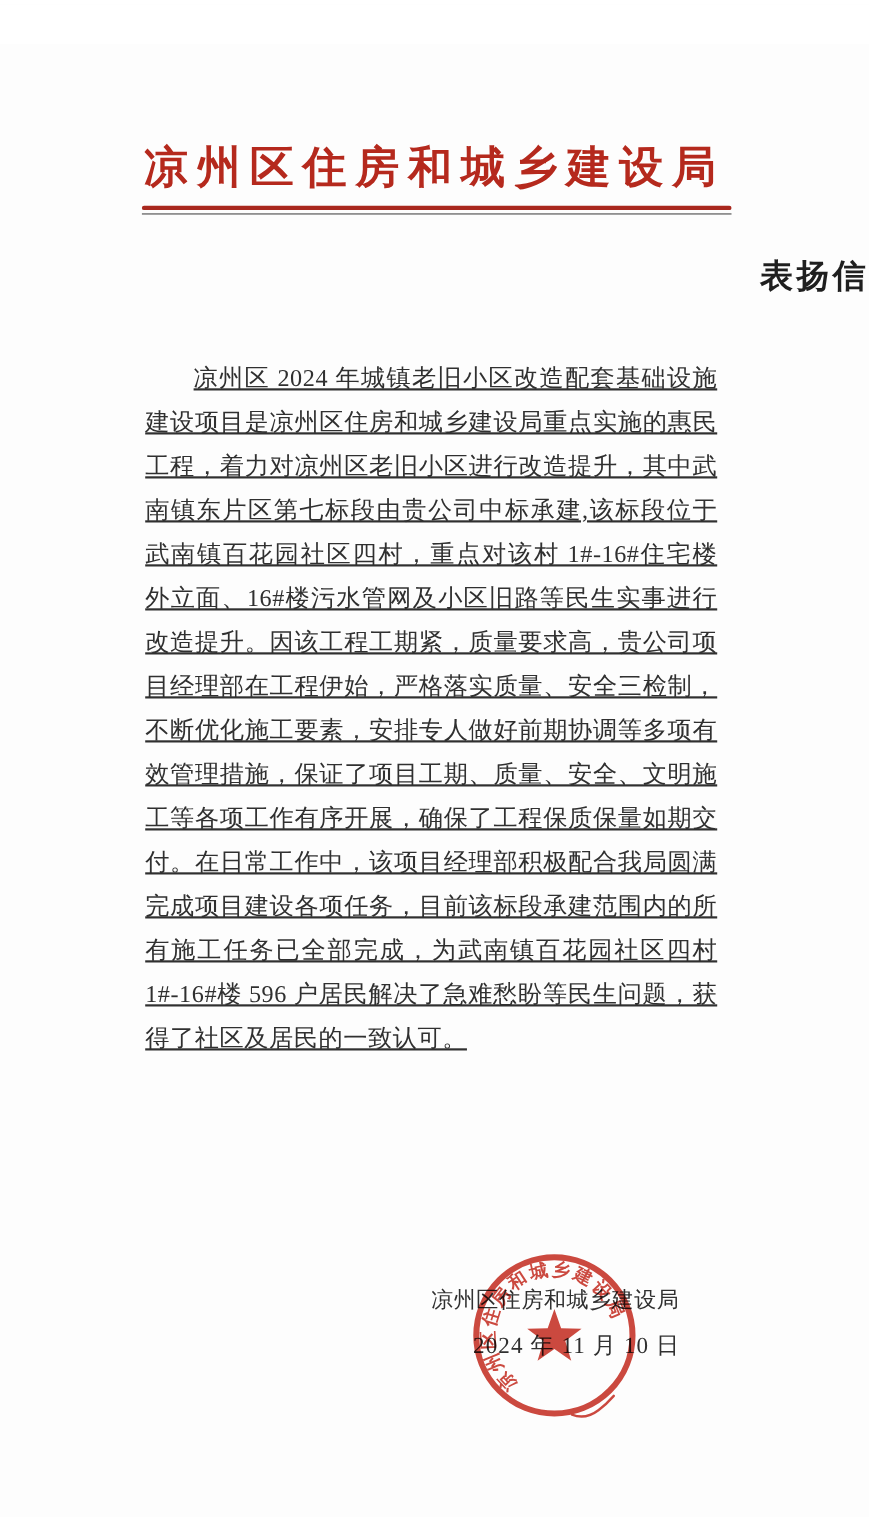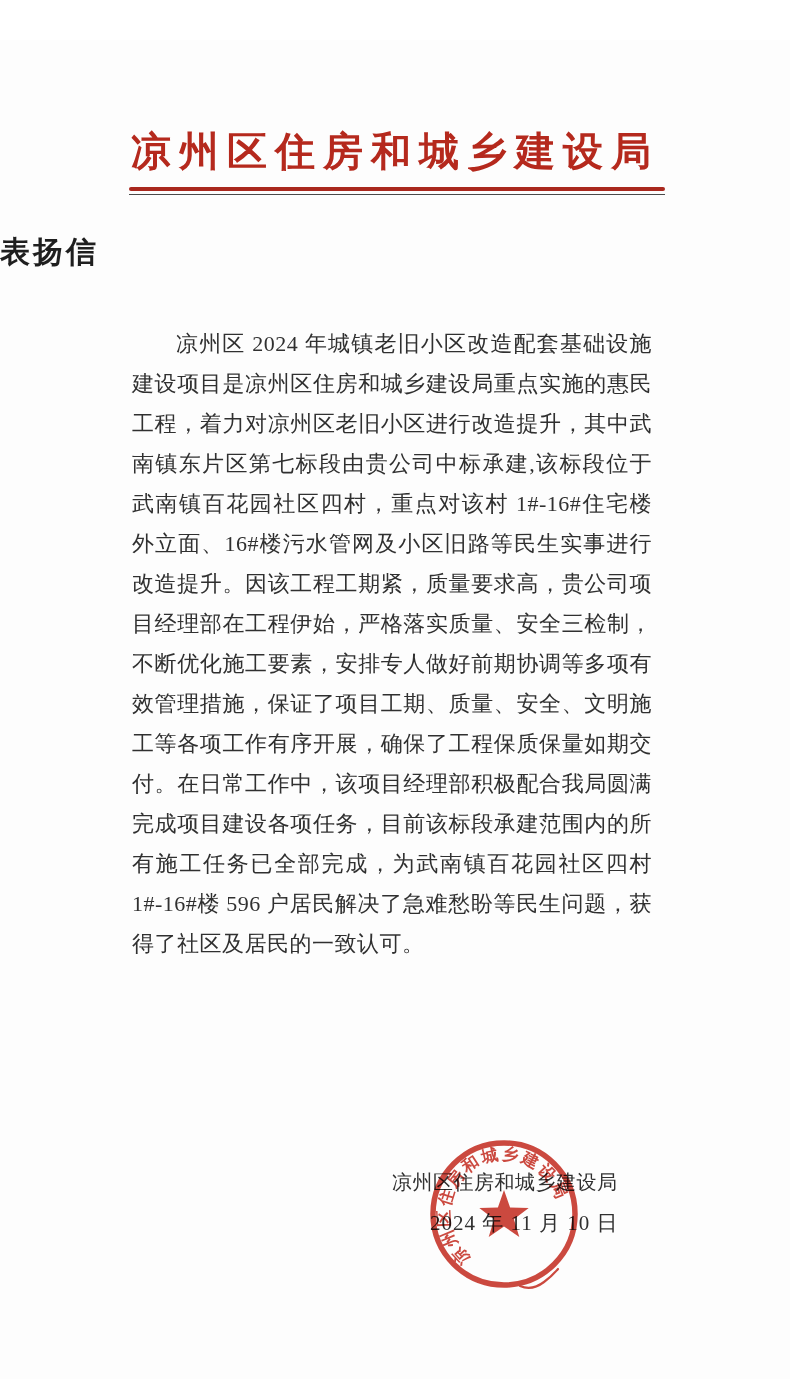--- a/index.html
+++ b/index.html
@@ -47,21 +47,21 @@
   }
   .rule-black {
     margin-top: 3px;
     height: 1px;
     background: #4a4a4a;
   }
   .doc-title {
     position: absolute;
     left: 0; top: 228px;
     width: 100%;
-    text-align: left;
+    text-align: right;
     font-size: 30px;
     font-weight: 600;
     letter-spacing: 3px;
     color: #1f1f1f;
     line-height: 40px;
   }
   .letter-body {
     position: absolute;
     left: 132px; top: 320px;
     width: 520px;
@@ -70,20 +70,21 @@
     line-height: 40px;
   }
   .salutation {
     text-align: left;
   }
   .para {
     margin: 0;
     text-align: justify;
     text-indent: 2em;
     letter-spacing: 0.5px;
+    text-decoration: underline;
   }
   .para.second {
     margin-top: 6px;
   }
   .signoff-org {
     position: absolute;
     left: 392px; top: 1163px;
     font-size: 20px;
     color: #303030;
     line-height: 30px;

